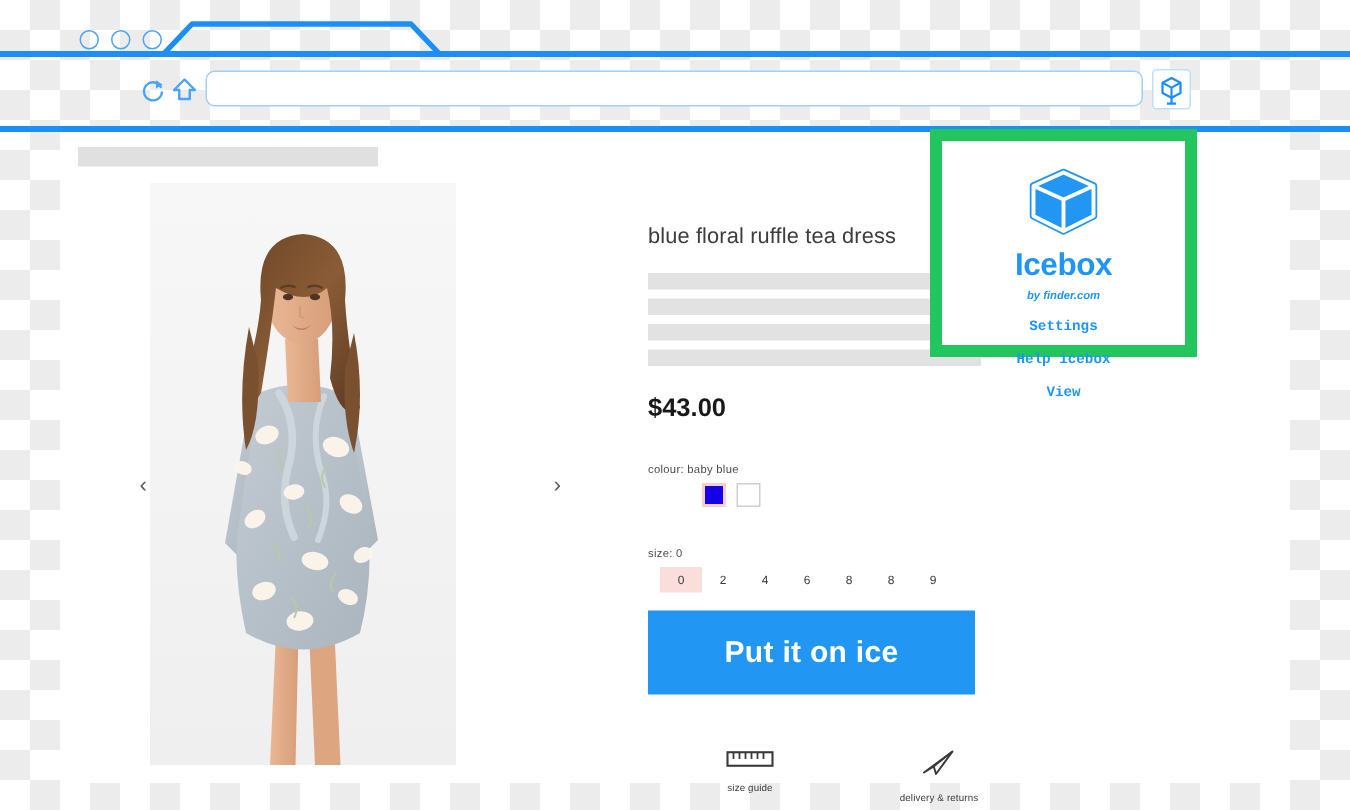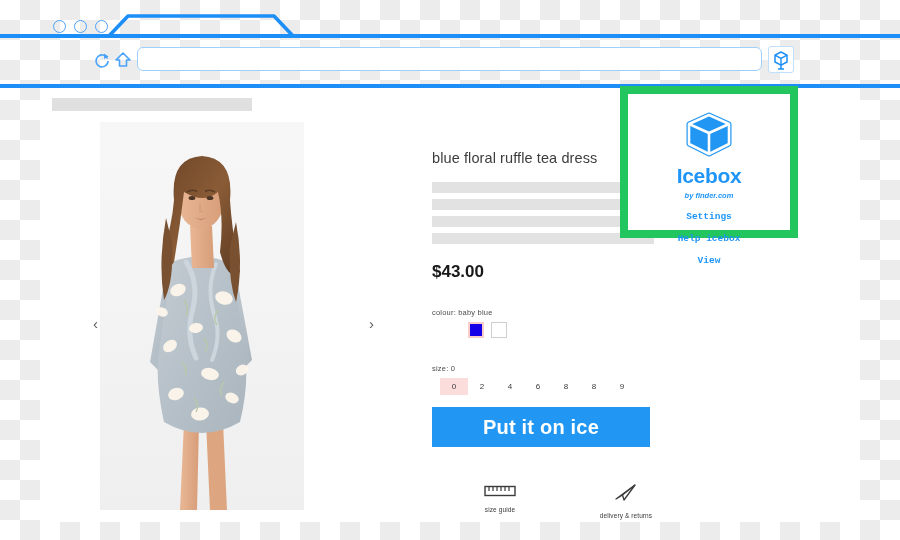--- a/index.html
+++ b/index.html
@@ -180,21 +180,21 @@
     font-size: 8px;
     color: #3a3a3a;
     display: flex;
     align-items: center;
     justify-content: center;
   }
   .size-cell.selected { background: #fbdedb; }
   .cta {
     margin-top: 12px;
     width: 218px;
-    height: 40px;
+    height: 56px;
     background: #2196f3;
     color: #ffffff;
     font-size: 20px;
     font-weight: bold;
     display: flex;
     align-items: center;
     justify-content: center;
     border: none;
     letter-spacing: 0.2px;
     font-family: "Liberation Sans", sans-serif;

